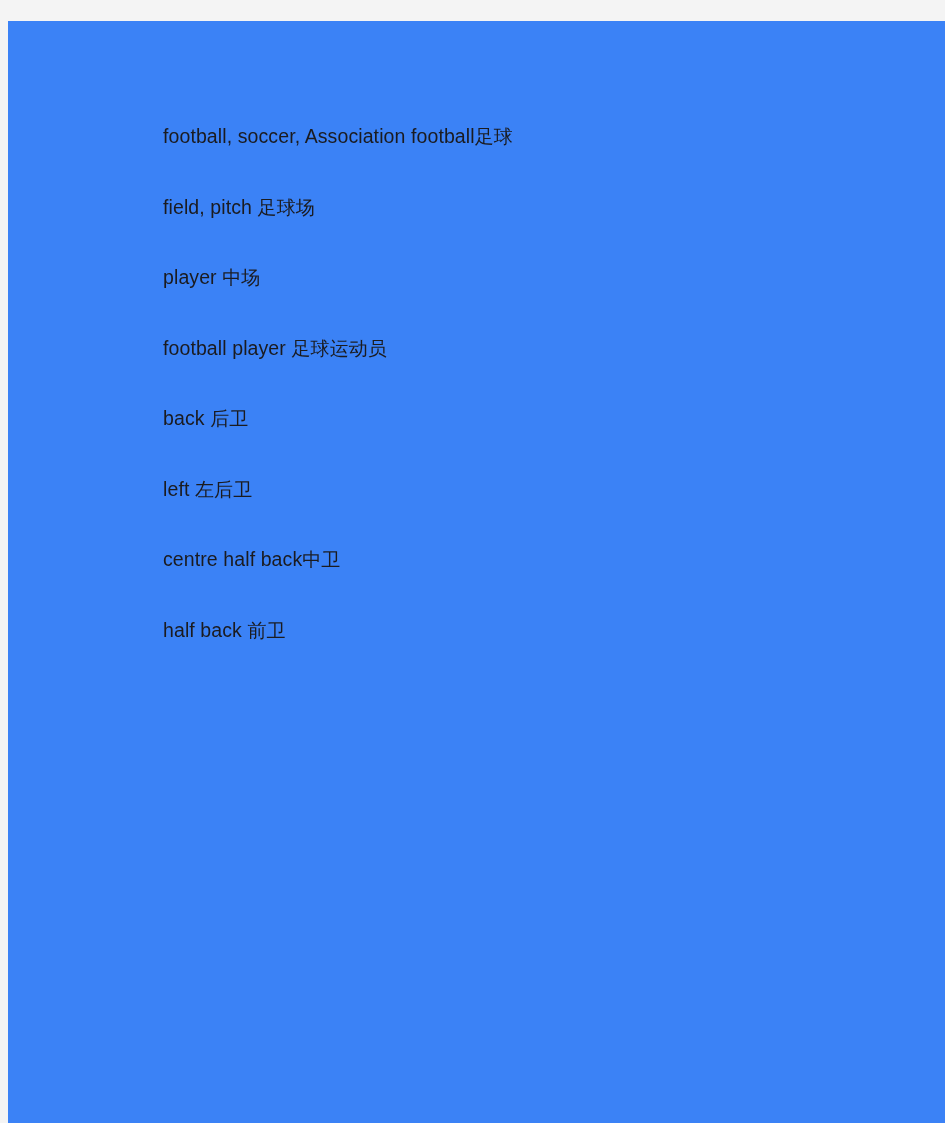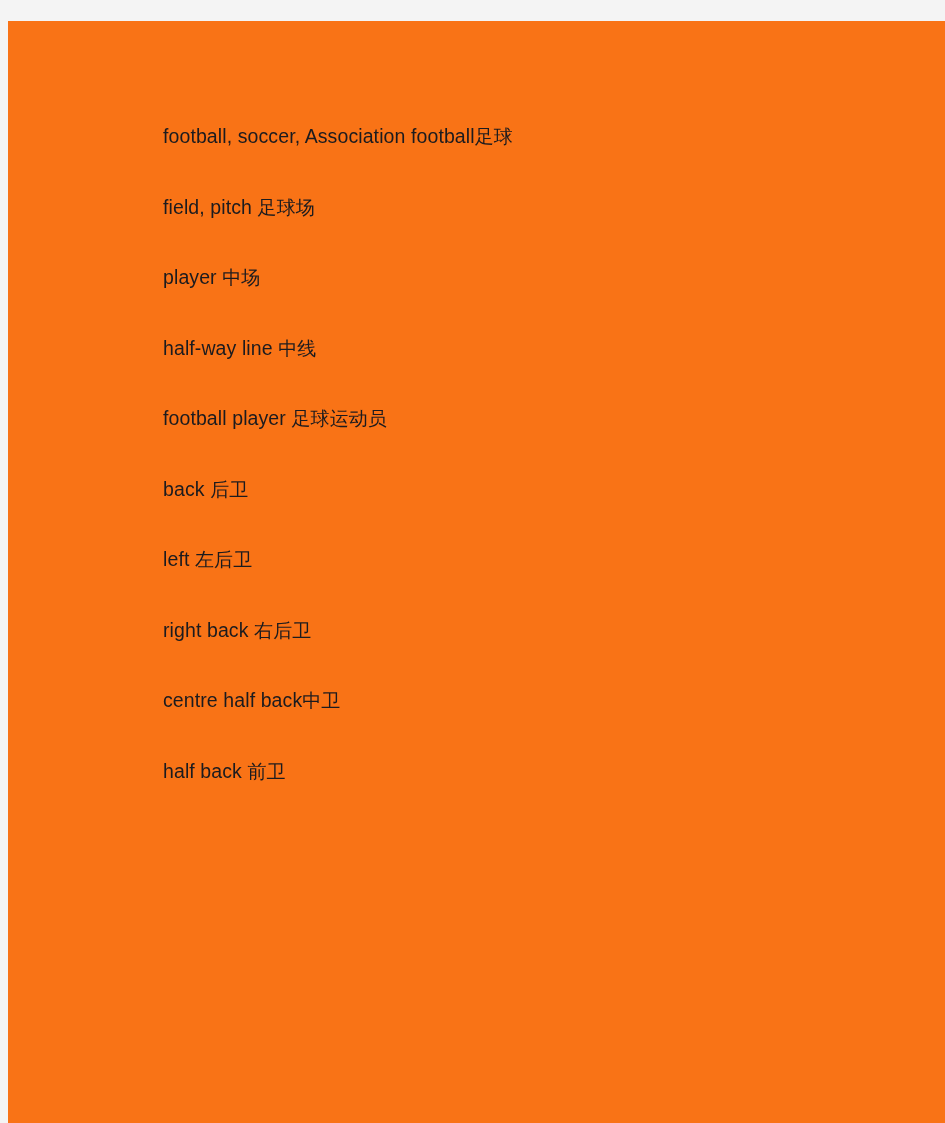--- a/index.html
+++ b/index.html
@@ -14,21 +14,21 @@
     overflow: hidden;
   }
 
   
   #page-sheet {
     position: absolute;
     left: 8px;
     top: 21px;
     width: 937px;
     height: 1102px;
-    background: #f97316;
+    background: #3b82f6;
   }
 
   
   #top-band {
     position: absolute;
     left: 0;
     top: 0;
     width: 945px;
     height: 21px;
     background: #f4f4f4;
@@ -69,21 +69,19 @@
 <body>
 
 <div id="top-band"></div>
 <div id="left-gutter"></div>
 
 <div id="page-sheet">
   <div id="glossary">
       <div class="glossary-line"><span>football, soccer, Association football</span><span></span><span class="term-cn">足球</span></div>
       <div class="glossary-line"><span>field, pitch</span><span> </span><span class="term-cn">足球场</span></div>
       <div class="glossary-line"><span>player</span><span> </span><span class="term-cn">中场</span></div>
-      <div class="glossary-line"><span>half-way line</span><span> </span><span class="term-cn">中线</span></div>
       <div class="glossary-line"><span>football player</span><span> </span><span class="term-cn">足球运动员</span></div>
       <div class="glossary-line"><span>back</span><span> </span><span class="term-cn">后卫</span></div>
       <div class="glossary-line"><span>left</span><span> </span><span class="term-cn">左后卫</span></div>
-      <div class="glossary-line"><span>right back</span><span> </span><span class="term-cn">右后卫</span></div>
       <div class="glossary-line"><span>centre half back</span><span></span><span class="term-cn">中卫</span></div>
       <div class="glossary-line"><span>half back</span><span> </span><span class="term-cn">前卫</span></div>
     </div>
 </div>
 
 </body></html>

